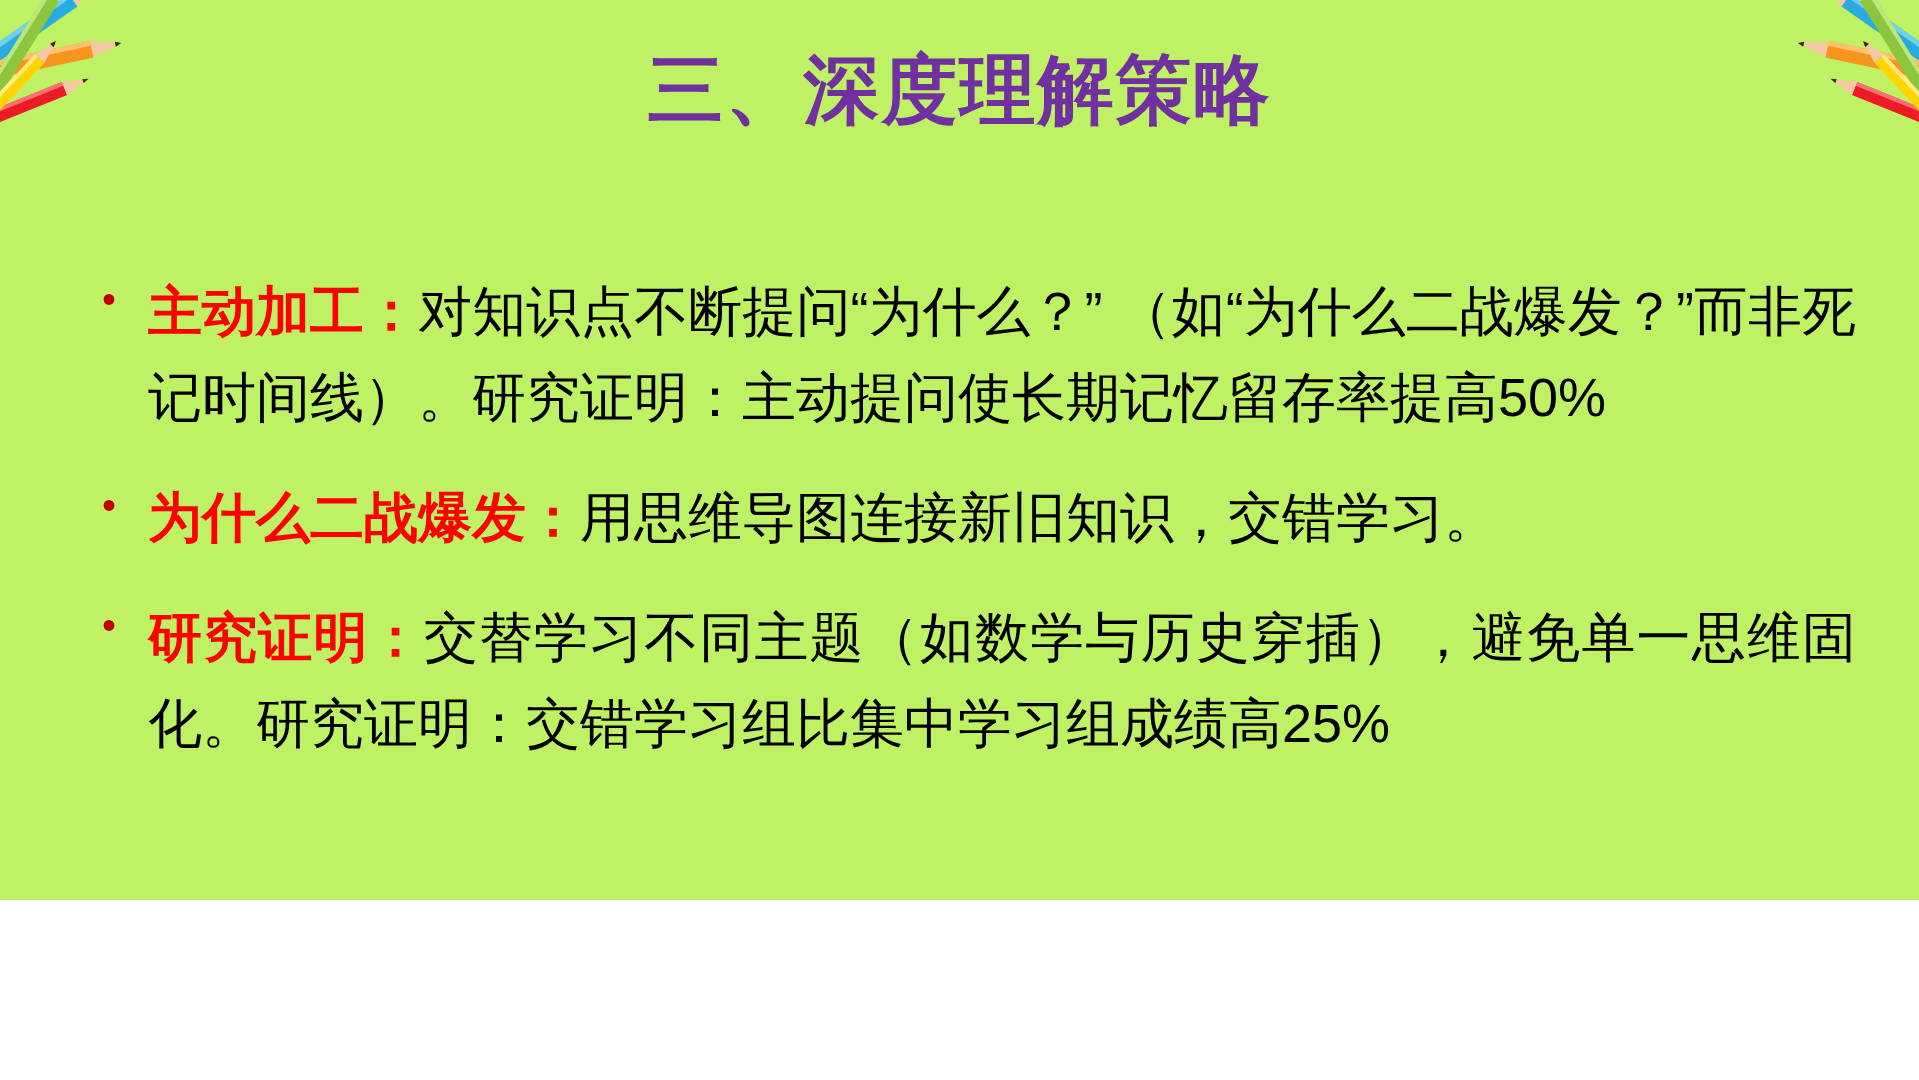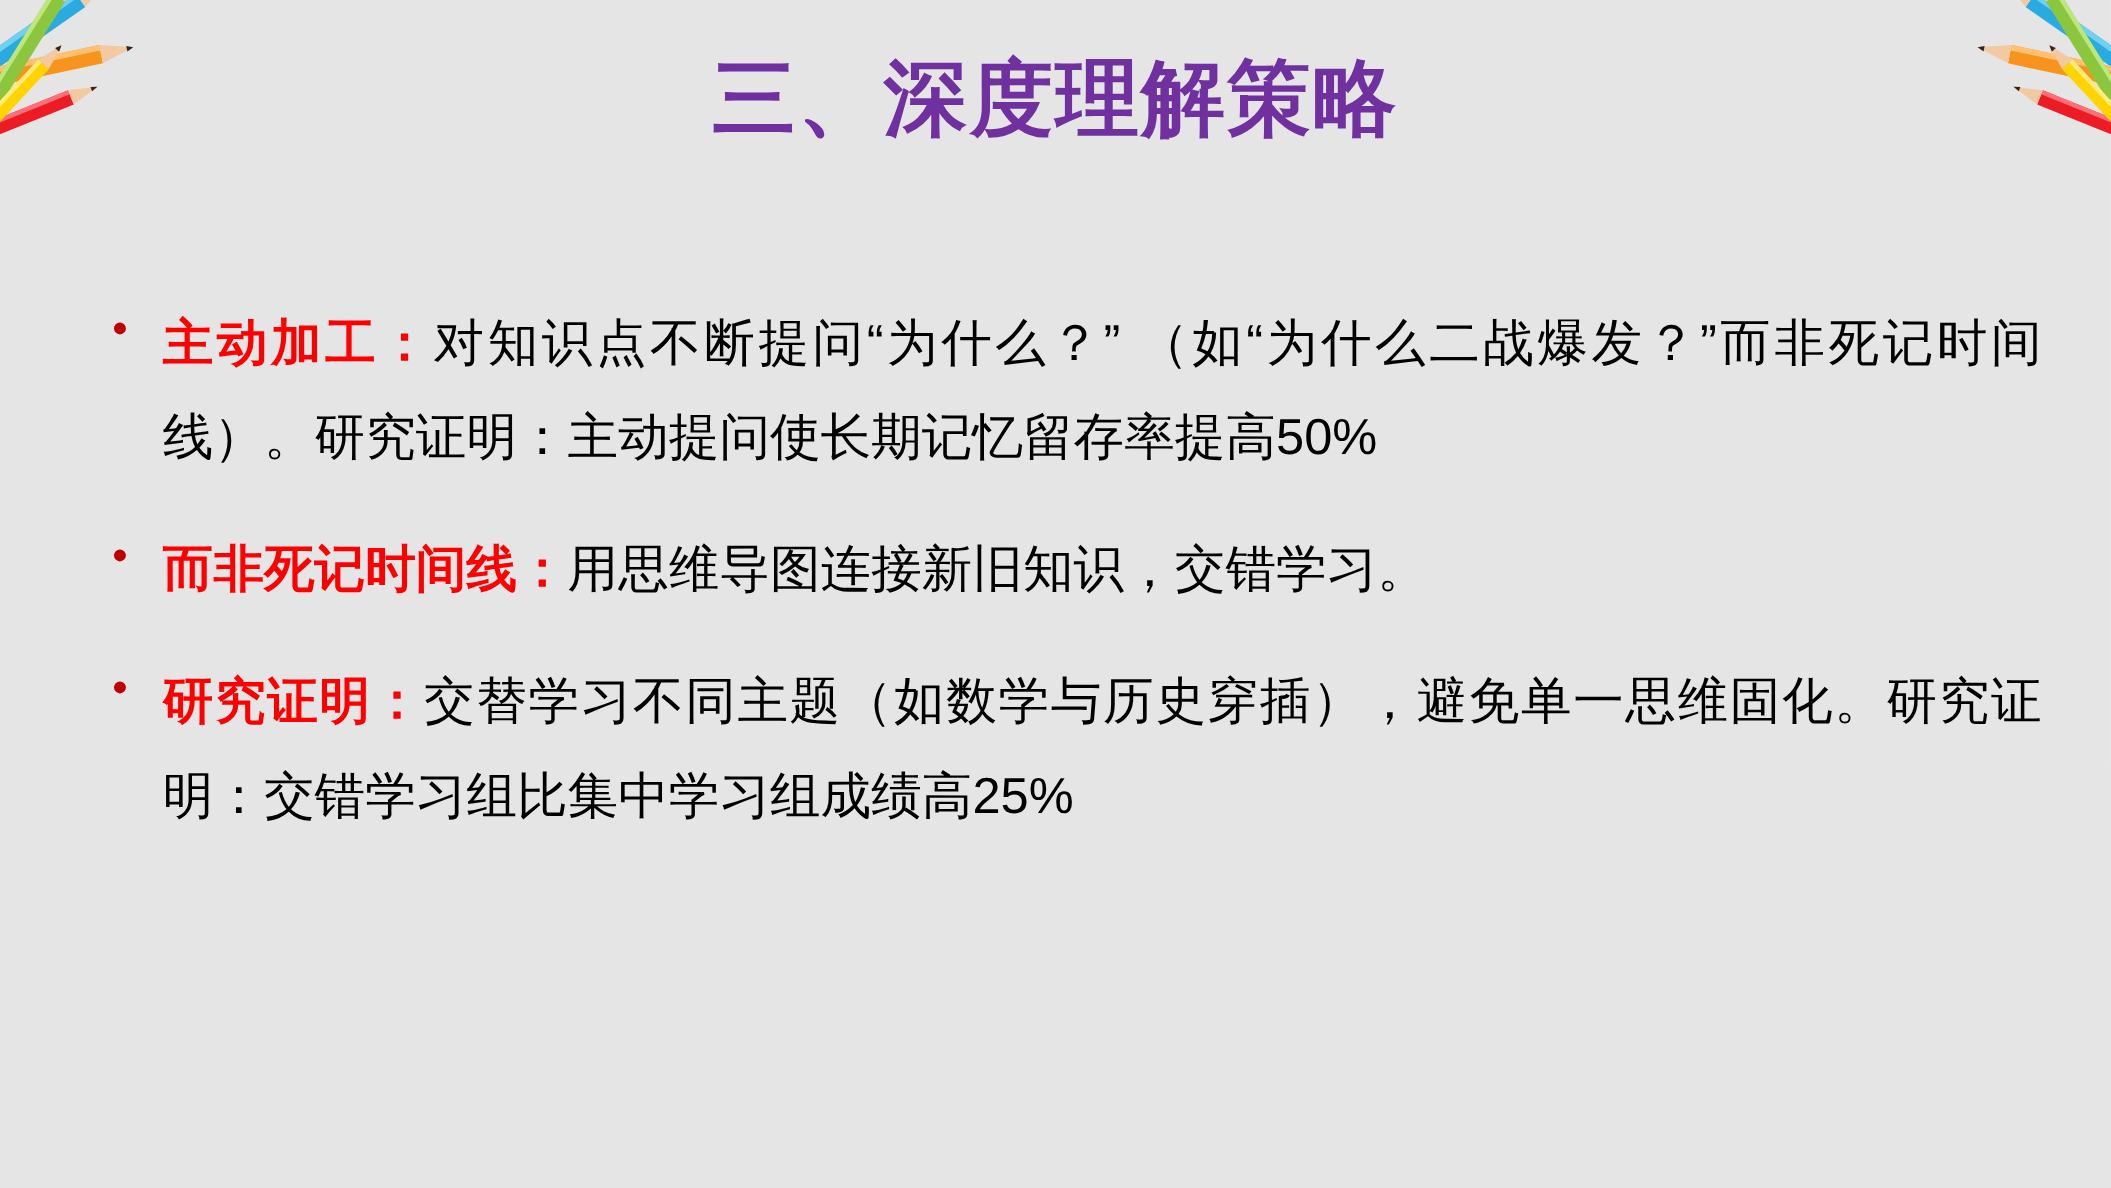--- a/index.html
+++ b/index.html
@@ -10,22 +10,22 @@
   body {
     width: 1919px;
     height: 1080px;
     overflow: hidden;
     font-family: "Liberation Sans", sans-serif;
   }
 
   .slide {
     position: relative;
     width: 1919px;
-    height: 1080px;
-    background: #e5e5e5;
+    height: 900px;
+    background: #bef264;
     overflow: hidden;
   }
 
   
   .corner {
     position: absolute;
     top: 0;
     width: 230px;
     height: 190px;
     pointer-events: none;
@@ -72,21 +72,21 @@
     width: 52px;
     font-size: 40px;
     line-height: 62px;
     color: #C00000;
     text-align: left;
     padding-left: 6px;
     box-sizing: border-box;
   }
   .para {
     flex: 1 1 auto;
-    font-size: 46px;
+    font-size: 54px;
     line-height: 86px;
     color: #000000;
     text-align: justify;
     text-justify: inter-ideograph;
   }
   .lead {
     color: #FF0000;
     font-weight: bold;
   }
   .rest { color: #000000; }
@@ -177,21 +177,21 @@
     <div class="bullet">
       <div class="dot">•</div>
       <div class="para">
         <span class="lead">主动加工：</span><span class="rest">对知识点不断提问“为什么？” （如“为什么二战爆发？”而非死记时间线）。研究证明：主动提问使长期记忆留存率提高50%</span>
       </div>
     </div>
 
     <div class="bullet">
       <div class="dot">•</div>
       <div class="para">
-        <span class="lead">而非死记时间线：</span><span class="rest">用思维导图连接新旧知识，交错学习。</span>
+        <span class="lead">为什么二战爆发：</span><span class="rest">用思维导图连接新旧知识，交错学习。</span>
       </div>
     </div>
 
     <div class="bullet">
       <div class="dot">•</div>
       <div class="para">
         <span class="lead">研究证明：</span><span class="rest">交替学习不同主题（如数学与历史穿插），避免单一思维固化。研究证明：交错学习组比集中学习组成绩高25%</span>
       </div>
     </div>
 

